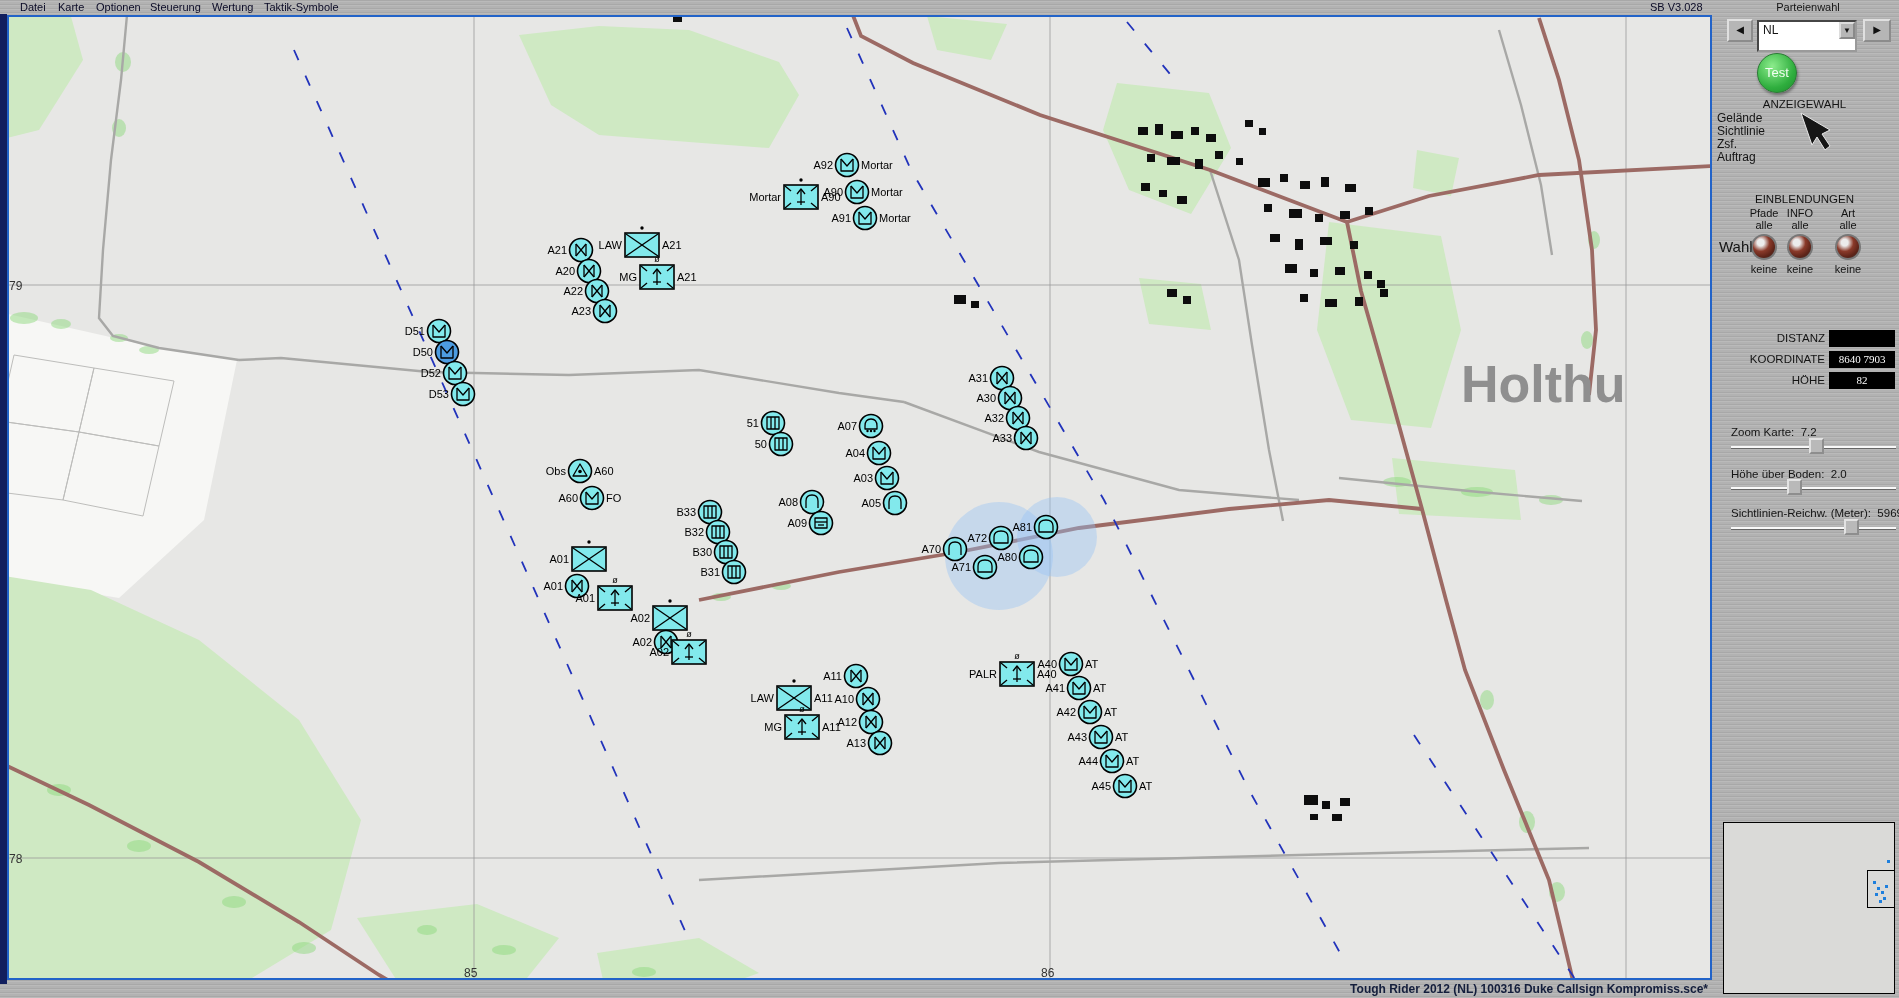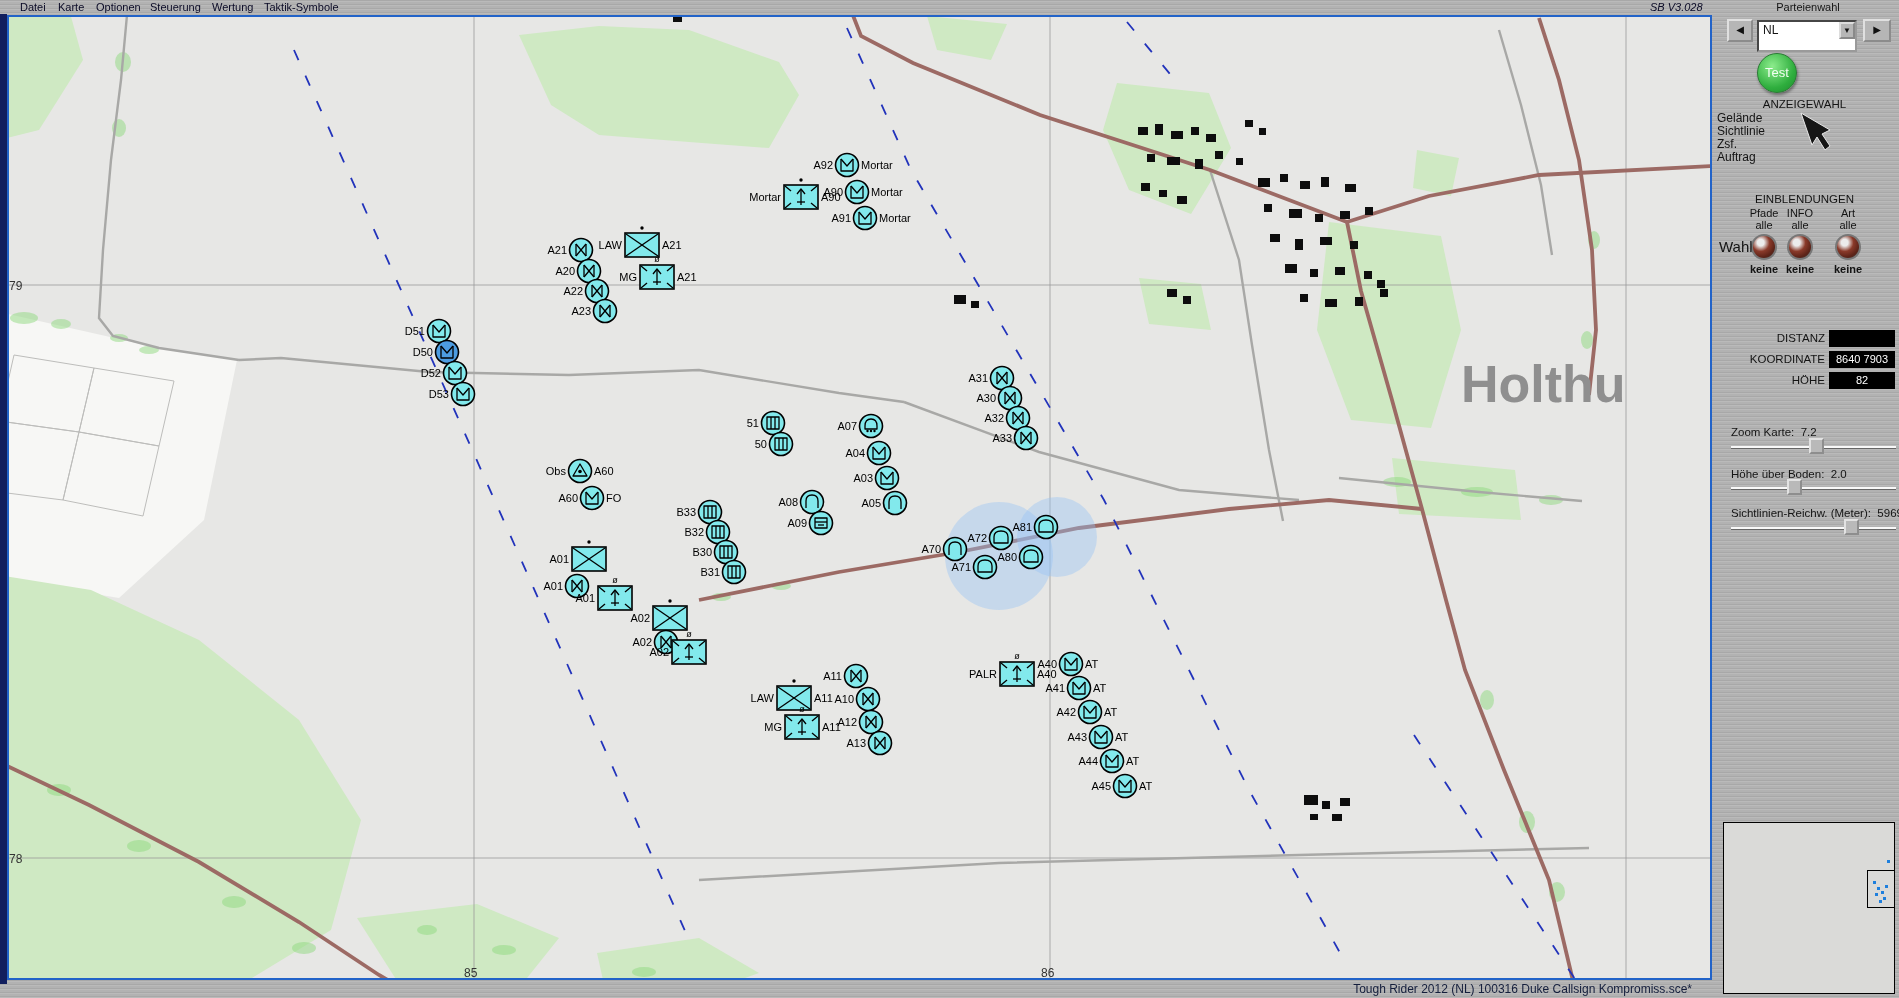--- a/index.html
+++ b/index.html
@@ -2,50 +2,50 @@
 <html><head>
 <meta charset="utf-8">
 <style>
   html,body{margin:0;padding:0;}
   .root{position:relative;width:1899px;height:998px;overflow:hidden;
     font-family:"Liberation Sans",sans-serif;
     background:#b2b2b2;
     background-image:repeating-linear-gradient(0deg, rgba(255,255,255,.10) 0 1px, rgba(0,0,0,.06) 1px 2px, rgba(255,255,255,0) 2px 4px);}
   .menubar{position:absolute;left:0;top:0;width:1899px;height:14px;font-size:11px;color:#0a0a26;padding-left:16px;}
   .menubar .mitem{position:absolute;top:1px;cursor:default;}
-  .version{position:absolute;left:1650px;top:1px;font-size:11px;color:#0a0a26;font-style:italic;}
+  .version{position:absolute;left:1650px;top:1px;font-size:11px;color:#0a0a26;}
   .leftstrip{position:absolute;left:0;top:14px;width:7px;height:970px;background:#121f5e;}
   .map-frame{position:absolute;left:7px;top:15px;width:1705px;height:965px;border:2px solid #2263c8;background:#e7e7e5;box-sizing:border-box;}
   .map-frame svg{display:block;}
   .statusbar{position:absolute;left:7px;top:982px;width:1707px;height:16px;font-size:12px;color:#141e3c;text-align:right;}
-  .statusbar span{margin-right:22px;}
+  .statusbar span{margin-right:6px;font-weight:bold;}
   .panel{position:absolute;left:1717px;top:0;width:182px;height:998px;font-size:11px;color:#141414;}
   .p-title{position:absolute;left:0;width:182px;text-align:center;font-size:11px;}
   .btn3d{position:absolute;background:#b6b6b6;border:2px outset #e0e0e0;box-sizing:border-box;text-align:center;font-size:10px;line-height:17px;color:#111;cursor:pointer;}
   .ddl{position:absolute;left:40px;top:20px;width:100px;height:32px;background:#fff;border:2px inset #9a9a9a;box-sizing:border-box;font-size:12px;}
   .ddl .val{position:absolute;left:4px;top:1px;}
   .ddl .dbtn{position:absolute;right:0;top:0;width:16px;height:17px;background:#b6b6b6;border:2px outset #ddd;box-sizing:border-box;font-size:8px;line-height:13px;text-align:center;}
   .testbtn{position:absolute;left:40px;top:53px;width:38px;height:38px;border-radius:50%;
     background:radial-gradient(circle at 38% 32%, #8cec8c, #2fae3e 62%, #1d8a2c);
     border:1px solid #2a7a34;color:#f2fff2;font-size:13px;text-align:center;line-height:38px;cursor:pointer;
     box-shadow:1px 2px 3px rgba(0,0,0,.4);}
   .anz-title{position:absolute;left:0;top:98px;width:175px;text-align:center;font-size:11.5px;}
   .anz-item{position:absolute;left:0;width:120px;text-align:left;font-size:12px;cursor:pointer;}
   .cursor-arrow{position:absolute;left:82px;top:111px;}
   .einb-title{position:absolute;left:0;top:193px;width:175px;text-align:center;font-size:11.5px;}
   .knobcol{position:absolute;top:207px;width:56px;text-align:center;}
   .knob{margin:3px auto 0 auto;width:26px;height:26px;border-radius:50%;
     background:radial-gradient(circle at 35% 30%, #ececec 0 16%, #8a3a2a 42%, #5c2318 70%, #3a3a3a 100%);
     border:2px solid #777;box-sizing:border-box;cursor:pointer;}
-  .knob-keine{margin-top:3px;font-weight:bold;}
+  .knob-keine{margin-top:3px;}
   .wahl{position:absolute;left:2px;top:238px;width:32px;font-size:15px;}
   .readout{position:absolute;left:0;width:182px;height:18px;}
   .readout .rlabel{position:absolute;left:0;top:2px;width:108px;text-align:right;font-size:11.5px;}
   .readout .rbox{position:absolute;left:112px;top:0;width:66px;height:17px;background:#000;color:#fff;
-    font-family:Liberation Sans, sans-serif;font-size:11px;text-align:center;line-height:17px;}
+    font-family:Liberation Serif, serif;font-size:11px;text-align:center;line-height:17px;}
   .sliderrow .slabel{position:absolute;left:14px;font-size:11.5px;white-space:nowrap;}
   .track{position:absolute;left:14px;width:165px;height:2px;background:#f8f8f8;border-bottom:1px solid #666;cursor:pointer;}
   .handle{position:absolute;top:-8px;width:15px;height:16px;background:#b9b9b9;border:2px outset #e2e2e2;box-sizing:border-box;cursor:grab;}
   .minimap{position:absolute;left:6px;top:822px;width:170px;height:170px;background:#dadad8;border:1px solid #000;}
   .mm-box{position:absolute;left:143px;top:47px;width:26px;height:36px;border:1px solid #000;}
   .mm-dot{position:absolute;width:3px;height:3px;background:#1e7fdd;}
 </style>
 </head>
 <body>
 

